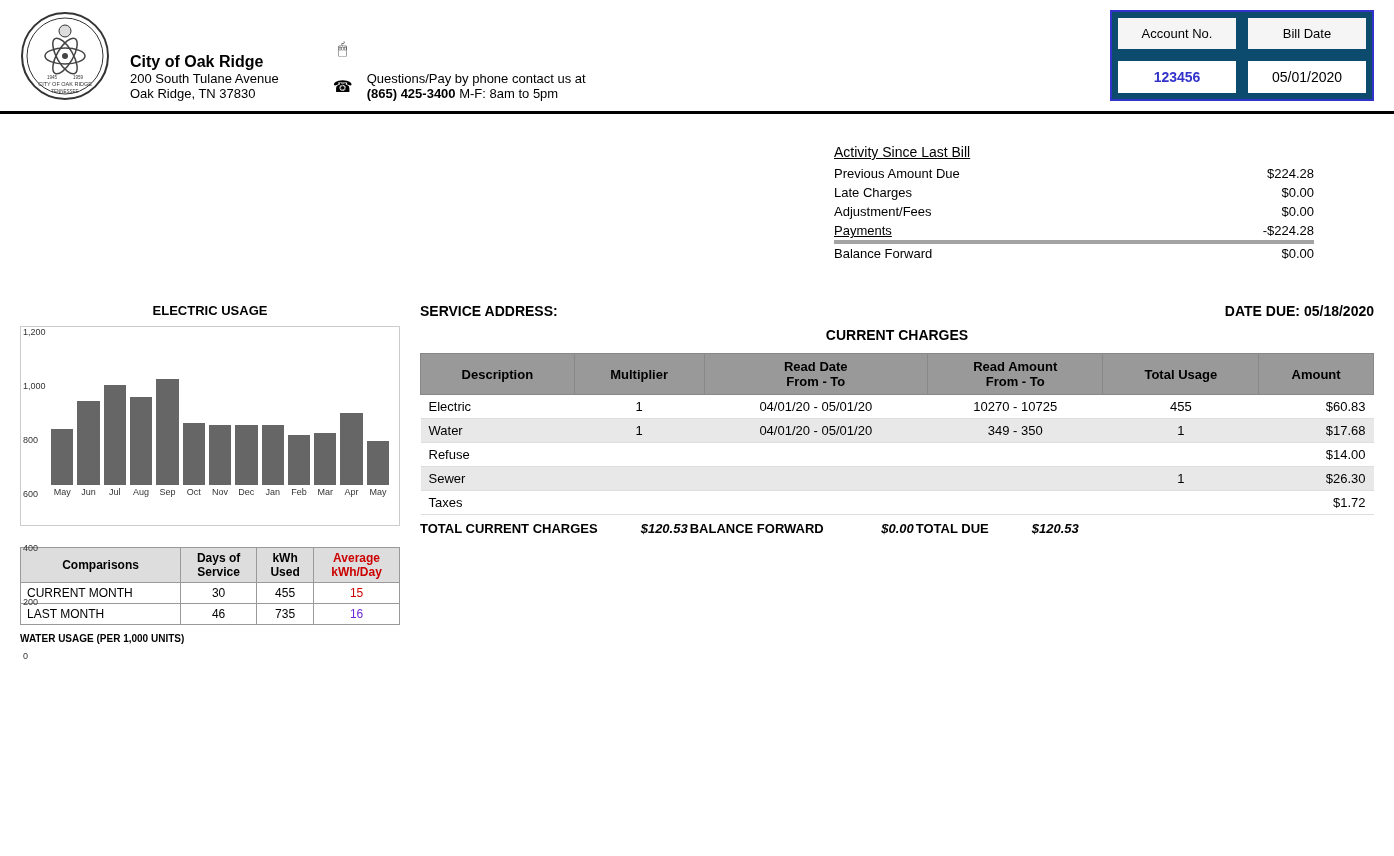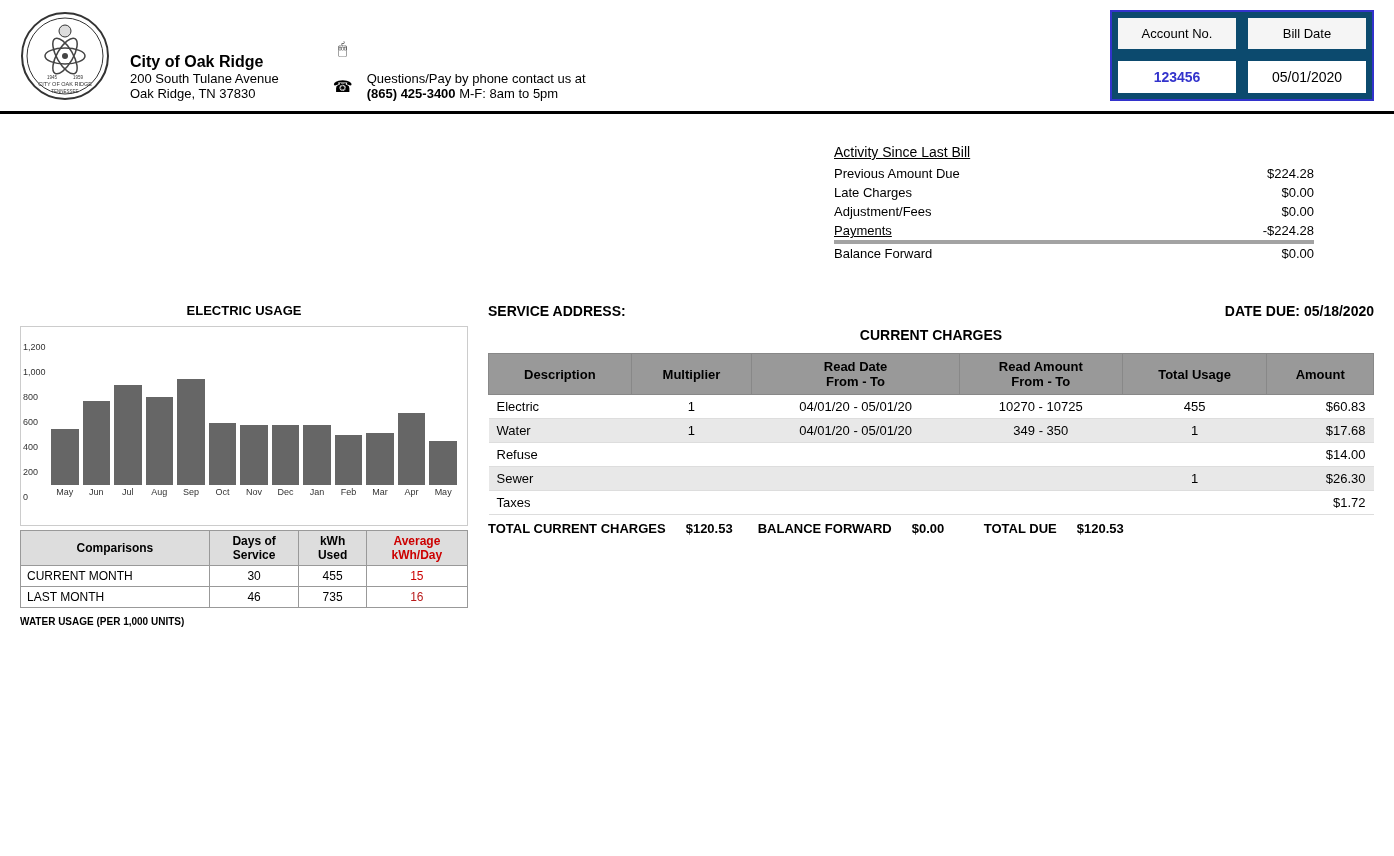--- a/index.html
+++ b/index.html
@@ -116,21 +116,21 @@
 
     
     .bottom-section {
       display: flex;
       gap: 20px;
       padding: 10px 0;
     }
 
     
     .chart-section {
-      width: 448px;
+      width: 380px;
       flex-shrink: 0;
     }
     .chart-title {
       text-align: center;
       font-weight: bold;
       font-size: 13px;
       margin-bottom: 8px;
     }
     .chart-container {
       border: 1px solid #ccc;
@@ -157,34 +157,34 @@
       min-width: 14px;
     }
     .chart-label {
       font-size: 9px;
       margin-top: 2px;
       color: #333;
     }
     .y-axis {
       position: absolute;
       left: 0;
-      top: 15px;
+      top: 0;
       height: 160px;
       display: flex;
       flex-direction: column;
-      justify-content: space-between;
       font-size: 9px;
       color: #333;
       padding-left: 2px;
+      gap: 44px;
     }
     .comparisons-table {
       width: 100%;
       border-collapse: collapse;
       font-size: 12px;
-      margin-top: 4px;
+      margin-top: 21px;
       border: 1px solid #999;
     }
     .comparisons-table th, .comparisons-table td {
       border: 1px solid #999;
       padding: 3px 6px;
       text-align: center;
     }
     .comparisons-table th {
       background: #ddd;
       font-weight: bold;
@@ -256,21 +256,21 @@
     .totals-row {
       display: flex;
       justify-content: flex-end;
       gap: 20px;
       font-size: 13px;
     }
     .totals-row.bold-row {
       font-weight: bold;
     }
     .total-label { text-align: right; }
-    .total-value { min-width: 70px; text-align: left; }
+    .total-value { min-width: 70px; text-align: right; font-style: italic; }
   </style>
 </head>
 <body>
 
 <div class="header">
 
   <div class="header-logo">
     <svg width="90" height="90" viewBox="0 0 90 90">
       <circle cx="45" cy="45" r="43" fill="none" stroke="#333" stroke-width="2"></circle>
       <circle cx="45" cy="45" r="38" fill="none" stroke="#333" stroke-width="1"></circle>
@@ -435,21 +435,21 @@
         <tr>
               <td>CURRENT MONTH</td>
               <td>30</td>
               <td>455</td>
               <td style="color: rgb(204, 0, 0);">15</td>
             </tr>
             <tr>
               <td>LAST MONTH</td>
               <td>46</td>
               <td>735</td>
-              <td style="color: #b91c1c;">16</td>
+              <td style="color: #6d28d9;">16</td>
             </tr>
           </tbody>
       </table>
 
       <div class="water-usage-label">WATER USAGE (PER 1,000 UNITS)</div>
     </div>
 
     <div class="right-section">
       <div class="service-date-row">
         <span class="service-address-label">SERVICE ADDRESS:</span>

